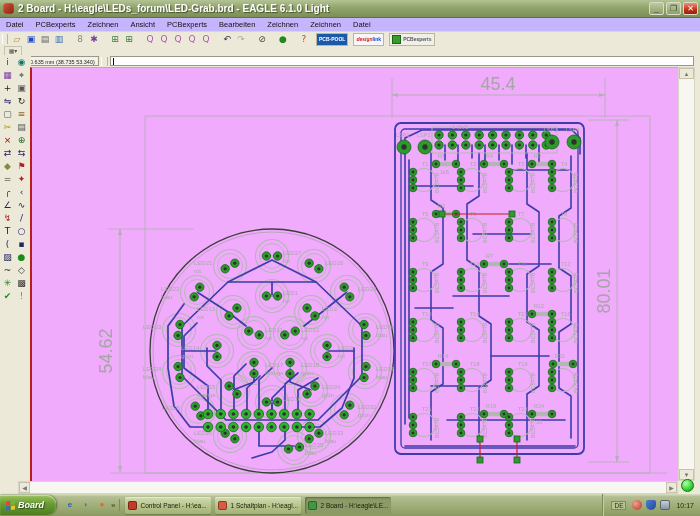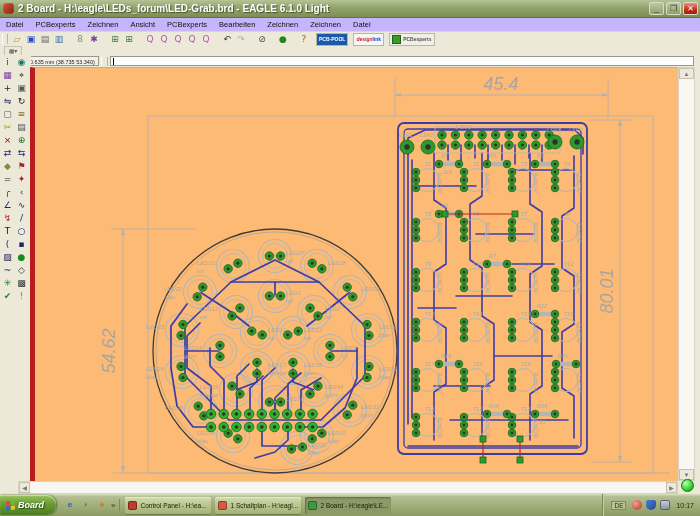--- a/index.html
+++ b/index.html
@@ -43,22 +43,22 @@
     font-size:5.5px;line-height:10px;padding-left:2px;color:#222;white-space:nowrap;overflow:hidden;box-sizing:border-box;}
   #cmdhandle{width:5px;height:9px;margin:0 2px;border-left:1px solid #fff;border-right:1px solid #b9b5a0;}
   #cmdinput{flex:1;margin-right:6px;height:10px;border:1px solid #9a968a;background:#fff;position:relative;box-sizing:border-box;}
   #caret{position:absolute;left:2px;top:1px;width:1px;height:7px;background:#000;}
   
   #palette{position:absolute;left:0;top:55px;width:30px;height:439px;background:#ece9d8;
     display:grid;grid-template-columns:14px 14px;grid-auto-rows:13px;padding:1px 0 0 1px;align-content:start;}
   .ptool{width:13px;height:12px;text-align:center;font-size:9px;line-height:12px;
     font-family:"DejaVu Sans",sans-serif;}
   
-  #canvas{position:absolute;left:30px;top:67px;width:648px;height:414px;background:#fdba74;
-    border-left:5px solid #b91c1c;border-top:1px solid #b6b2a0;box-sizing:border-box;overflow:hidden;font-style:italic;}
+  #canvas{position:absolute;left:30px;top:67px;width:648px;height:414px;background:#f0abfc;
+    border-left:2px solid #b91c1c;border-top:1px solid #b6b2a0;box-sizing:border-box;overflow:hidden;}
   
   #vscroll{position:absolute;left:678px;top:67px;width:17px;height:414px;background:#f7f6f0;
     border:1px solid #d8d5c6;box-sizing:border-box;}
   #hscroll{position:absolute;left:18px;top:481px;width:660px;height:13px;background:#f7f6f0;
     border:1px solid #d8d5c6;box-sizing:border-box;display:flex;justify-content:space-between;}
   .sarrow{width:11px;height:11px;background:#ece9d8;border:1px solid #c6c2ae;color:#777;
     font-size:6px;line-height:10px;text-align:center;box-sizing:border-box;}
   #vscroll .sarrow{width:15px;height:11px;}
   #vscroll .down{position:absolute;bottom:0;}
   #scorner{position:absolute;left:678px;top:481px;width:17px;height:13px;background:#ece9d8;}

